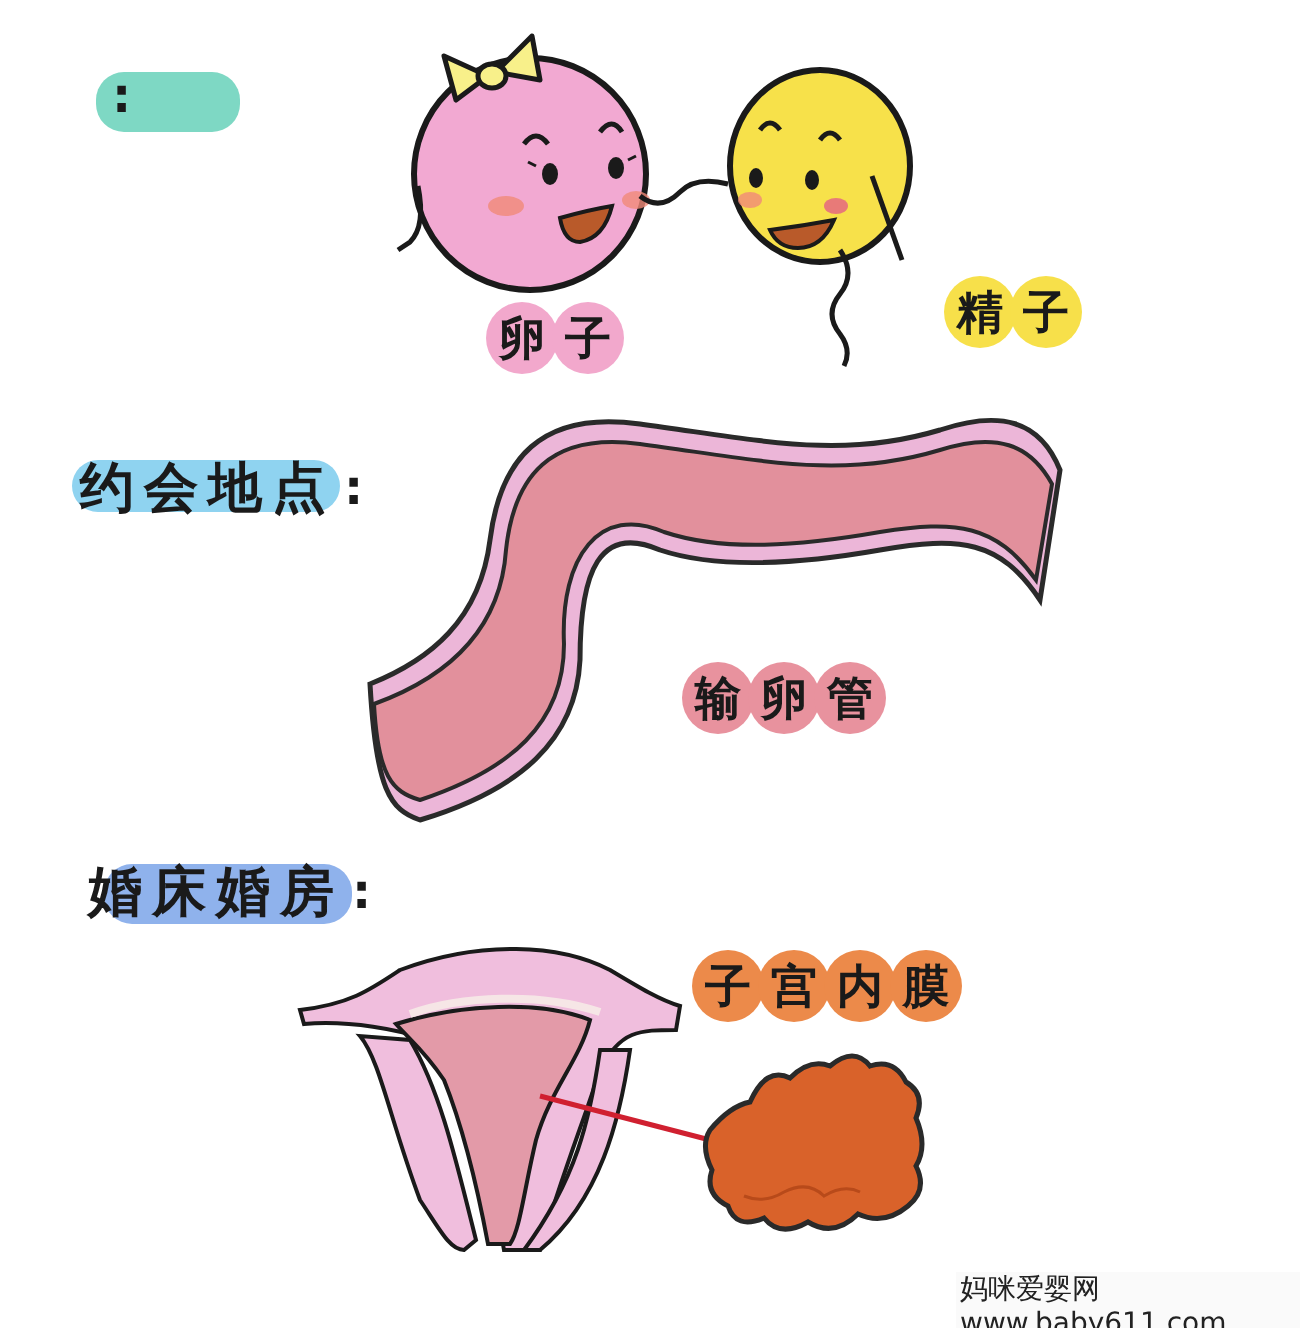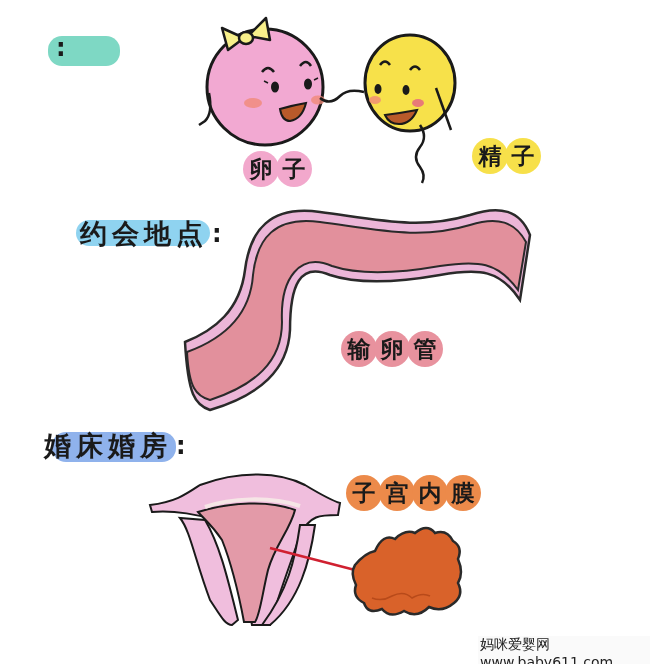--- a/index.html
+++ b/index.html
@@ -91,21 +91,21 @@
 <div class="bubble-row" style="left:243px; top:151px;">
   <div class="bubble" style="background:#f2a8cc;">卵</div>
   <div class="bubble" style="background:#f2a8cc;">子</div>
 </div>
 
 <div class="bubble-row" style="left:472px; top:138px;">
   <div class="bubble" style="background:#f7e04a;">精</div>
   <div class="bubble" style="background:#f7e04a;">子</div>
 </div>
 
-<div class="section-label" style="left:40px; top:216px;margin-left:40px;">
+<div class="section-label" style="left:40px; top:226px;">
   <div class="label-highlight" style="left:-4px; top:4px; width:134px; height:26px; background:#8fd3f0;"></div>
   <span class="label-text">约会地点</span>
   <span class="colon">:</span>
 </div>
 
 <div class="bubble-row" style="left:341px; top:331px;">
   <div class="bubble" style="background:#e8929e;">输</div>
   <div class="bubble" style="background:#e8929e;">卵</div>
   <div class="bubble" style="background:#e8929e;">管</div>
 </div>

